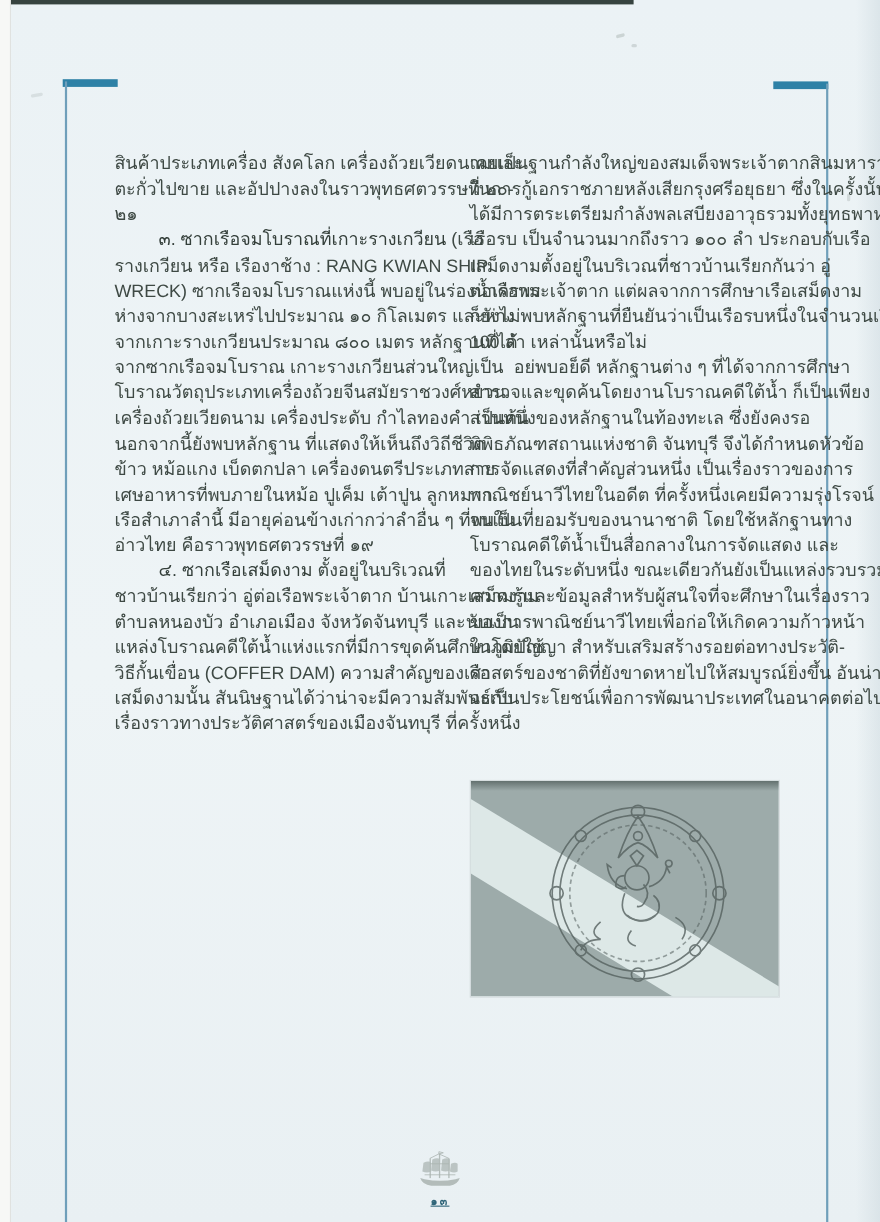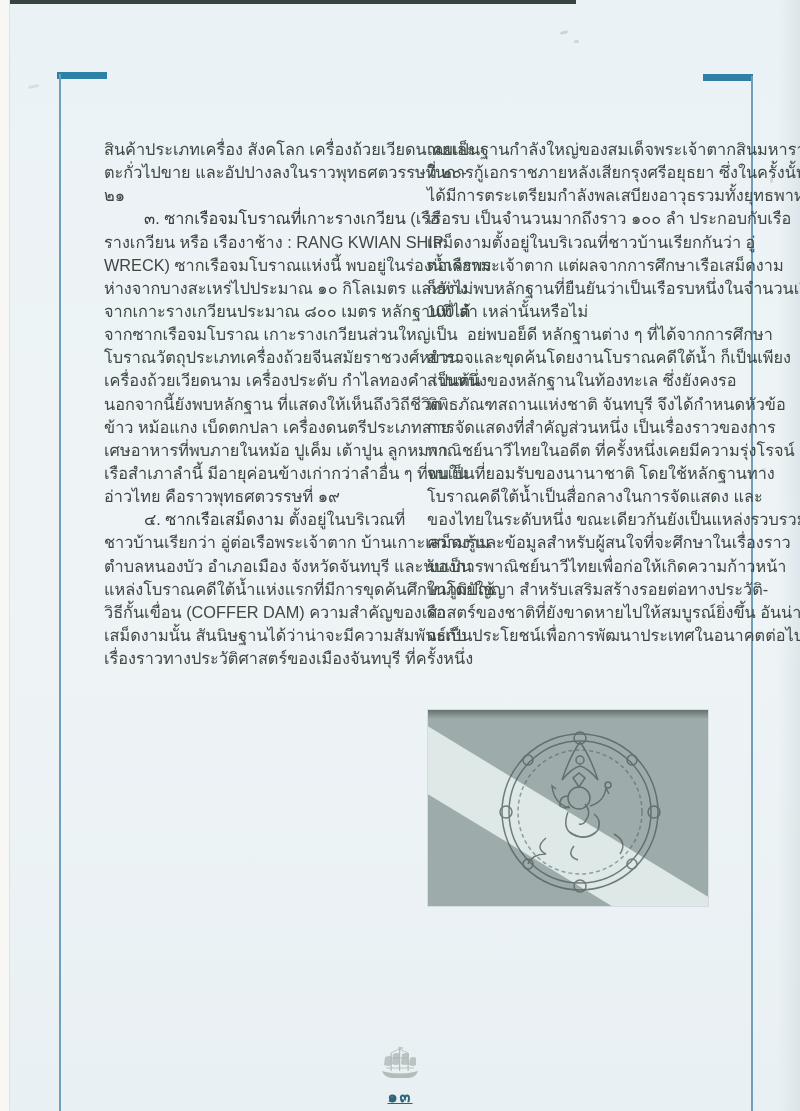--- a/index.html
+++ b/index.html
@@ -41,21 +41,21 @@
   
   .photo{
     position:absolute;left:428px;top:710px;width:280px;height:196px;margin:0;
     box-shadow:0 0 0 1px rgba(150,160,158,.25);
   }
   .photo svg{display:block;}
 
   
   .footer{position:absolute;left:0;top:1046px;width:800px;text-align:center;}
   .ship{width:46px;height:36px;margin:0 auto;}
-  .pagenum{margin-top:2px;font-size:16px;letter-spacing:2px;color:#2f6579;font-weight:700;text-decoration:underline;}
+  .pagenum{margin-top:2px;font-size:10px;letter-spacing:2px;color:#2f6579;font-weight:700;text-decoration:underline;}
 </style>
 </head>
 <body>
 
 <div class="scan">
 
   <div class="top-scan-edge"></div>
   <div class="left-scan-strip"></div>
   <div class="right-shade"></div>
 

